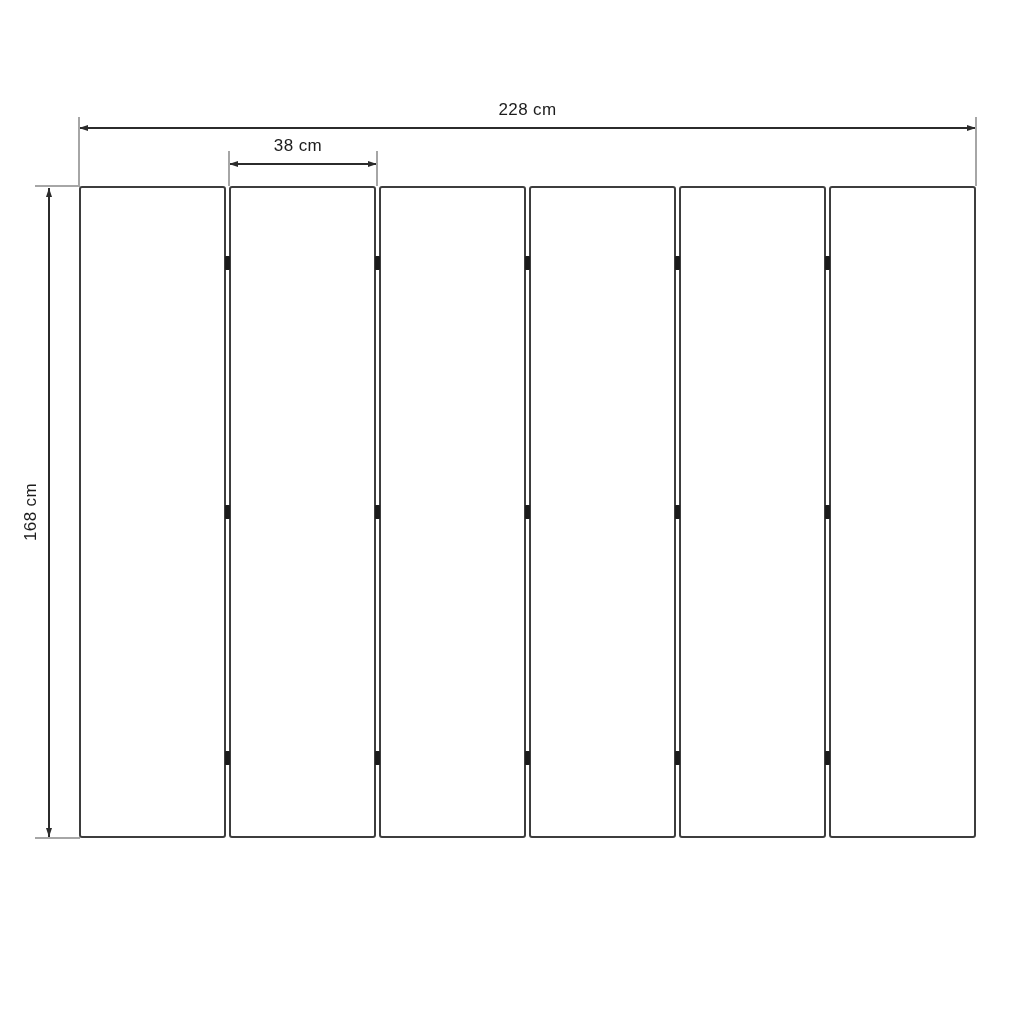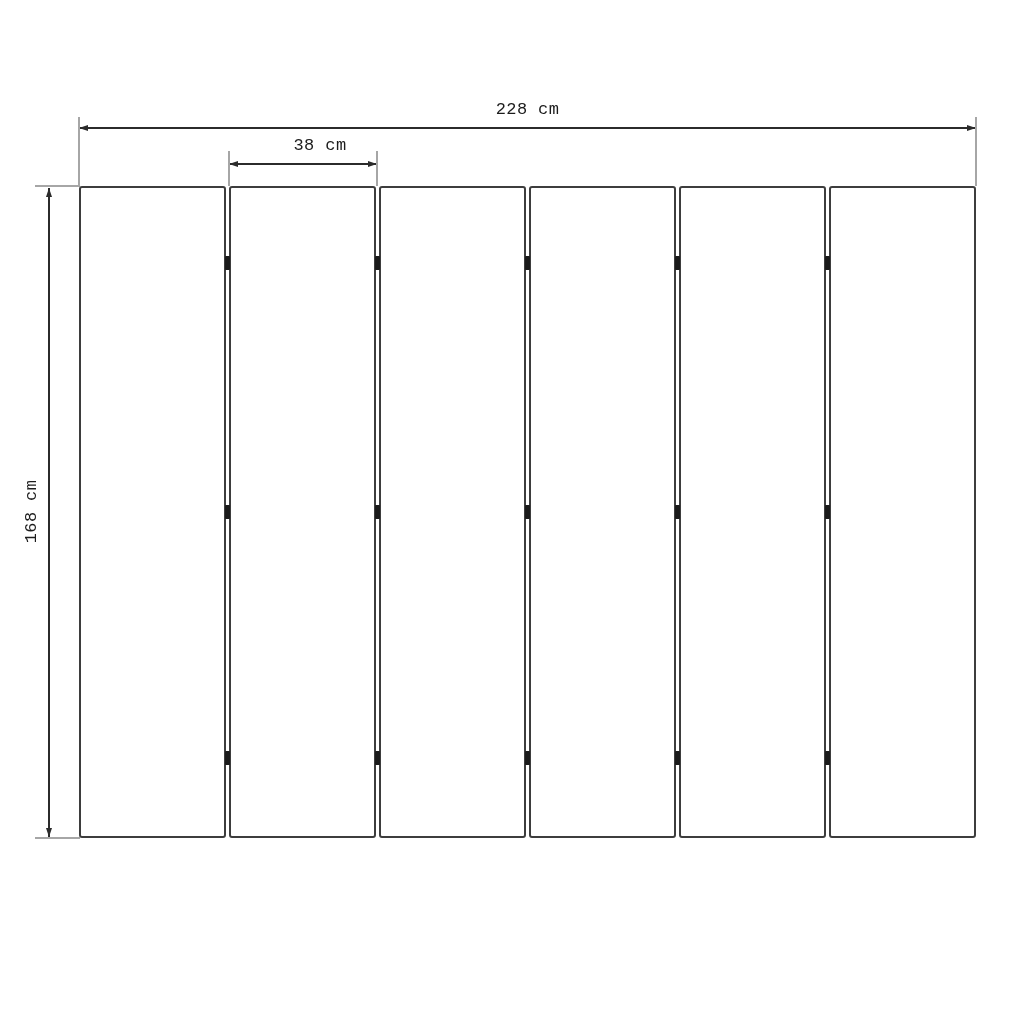--- a/index.html
+++ b/index.html
@@ -5,32 +5,32 @@
   html, body {
     margin: 0;
     padding: 0;
     background: #ffffff;
   }
   .stage {
     position: relative;
     width: 1024px;
     height: 1024px;
     background: var(--bg, #ffffff);
-    font-family: Liberation Mono, monospace;
+    font-family: Liberation Sans, sans-serif;
     overflow: hidden;
   }
   .dim-label {
     position: absolute;
     font-size: 17px;
     letter-spacing: 0.4px;
     color: var(--text, #1c1c1c);
     white-space: nowrap;
   }
   .dim-label-top   { left: 79px;  top: 100px; width: 897px; text-align: center; }
-  .dim-label-panel { left: 246px; top: 136px; width: 148px; text-align: center; }
+  .dim-label-panel { left: 224px; top: 136px; width: 148px; text-align: center; }
   .dim-label-height{ left: -9px;  top: 502px; width: 80px;  text-align: center;
                      transform: rotate(-90deg); }
 
   .dim-line-h {
     position: absolute;
     height: 2px;
     background: var(--dim, #2b2b2b);
   }
   .dim-total { left: 79px;  top: 127px; width: 897px; }
   .dim-panel { left: 229px; top: 163px; width: 148px; }

